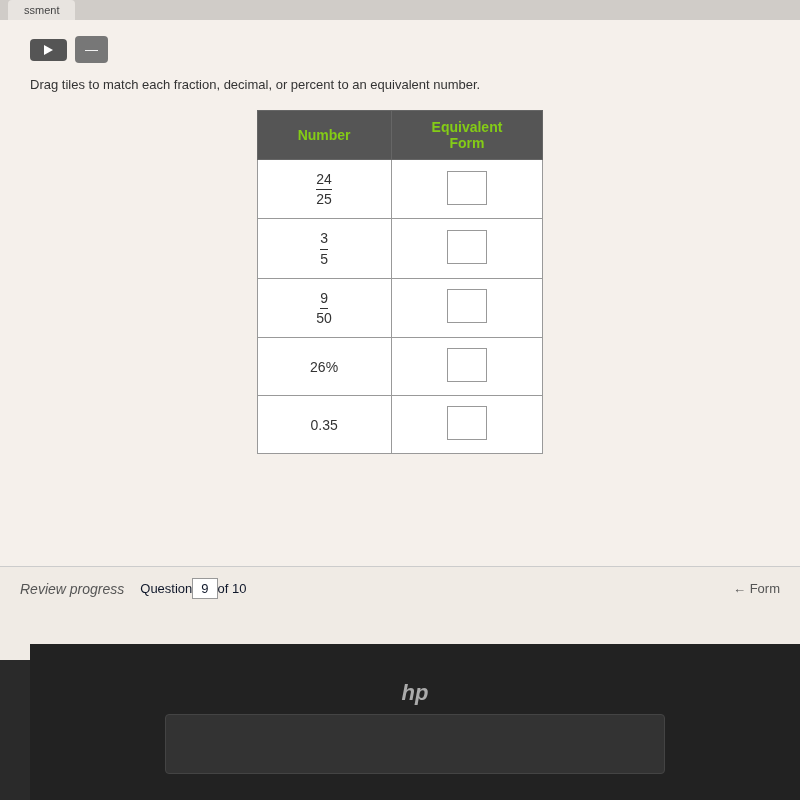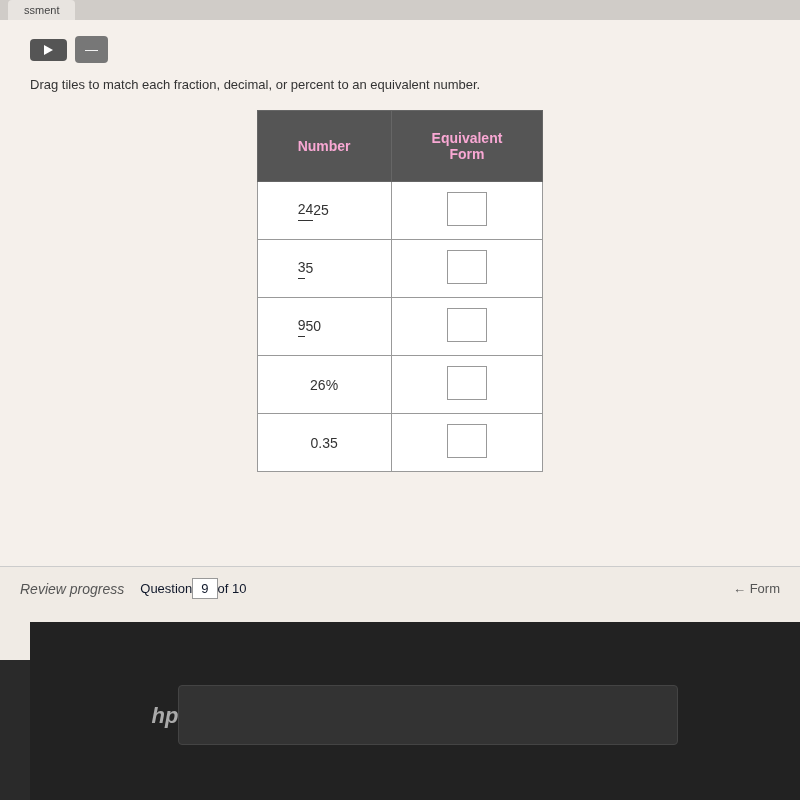--- a/index.html
+++ b/index.html
@@ -160,40 +160,40 @@
       justify-content: center;
     }
 
     table {
       border-collapse: collapse;
       background: white;
     }
 
     table th {
       background: #555;
-      color: #f9a8d4;
-      padding: 19px 40px;
+      color: #84cc16;
+      padding: 8px 40px;
       font-size: 14px;
       font-weight: bold;
       border: 1.5px solid #666;
       text-align: center;
     }
 
     table td {
       border: 1.5px solid #999;
       padding: 10px 40px;
       text-align: center;
       font-size: 14px;
       color: #333;
       height: 52px;
     }
 
     .fraction-cell {
       display: flex;
-      flex-direction: row;
+      flex-direction: column;
       align-items: center;
     }
 
     .fraction-cell .num {
       border-bottom: 1.5px solid #333;
       padding-bottom: 1px;
       line-height: 1.3;
     }
 
     .fraction-cell .den {
@@ -262,24 +262,24 @@
       align-items: center;
       gap: 4px;
     }
 
     
     .laptop-bottom {
       position: absolute;
       bottom: 0;
       left: 0;
       right: 0;
-      height: 178px;
+      height: 156px;
       background: #222;
       display: flex;
-      flex-direction: row;
+      flex-direction: column;
       align-items: center;
       justify-content: center;
       margin-left: 30px;
     }
 
     .hp-logo {
       color: #aaa;
       font-size: 22px;
       font-style: italic;
       font-weight: bold;

